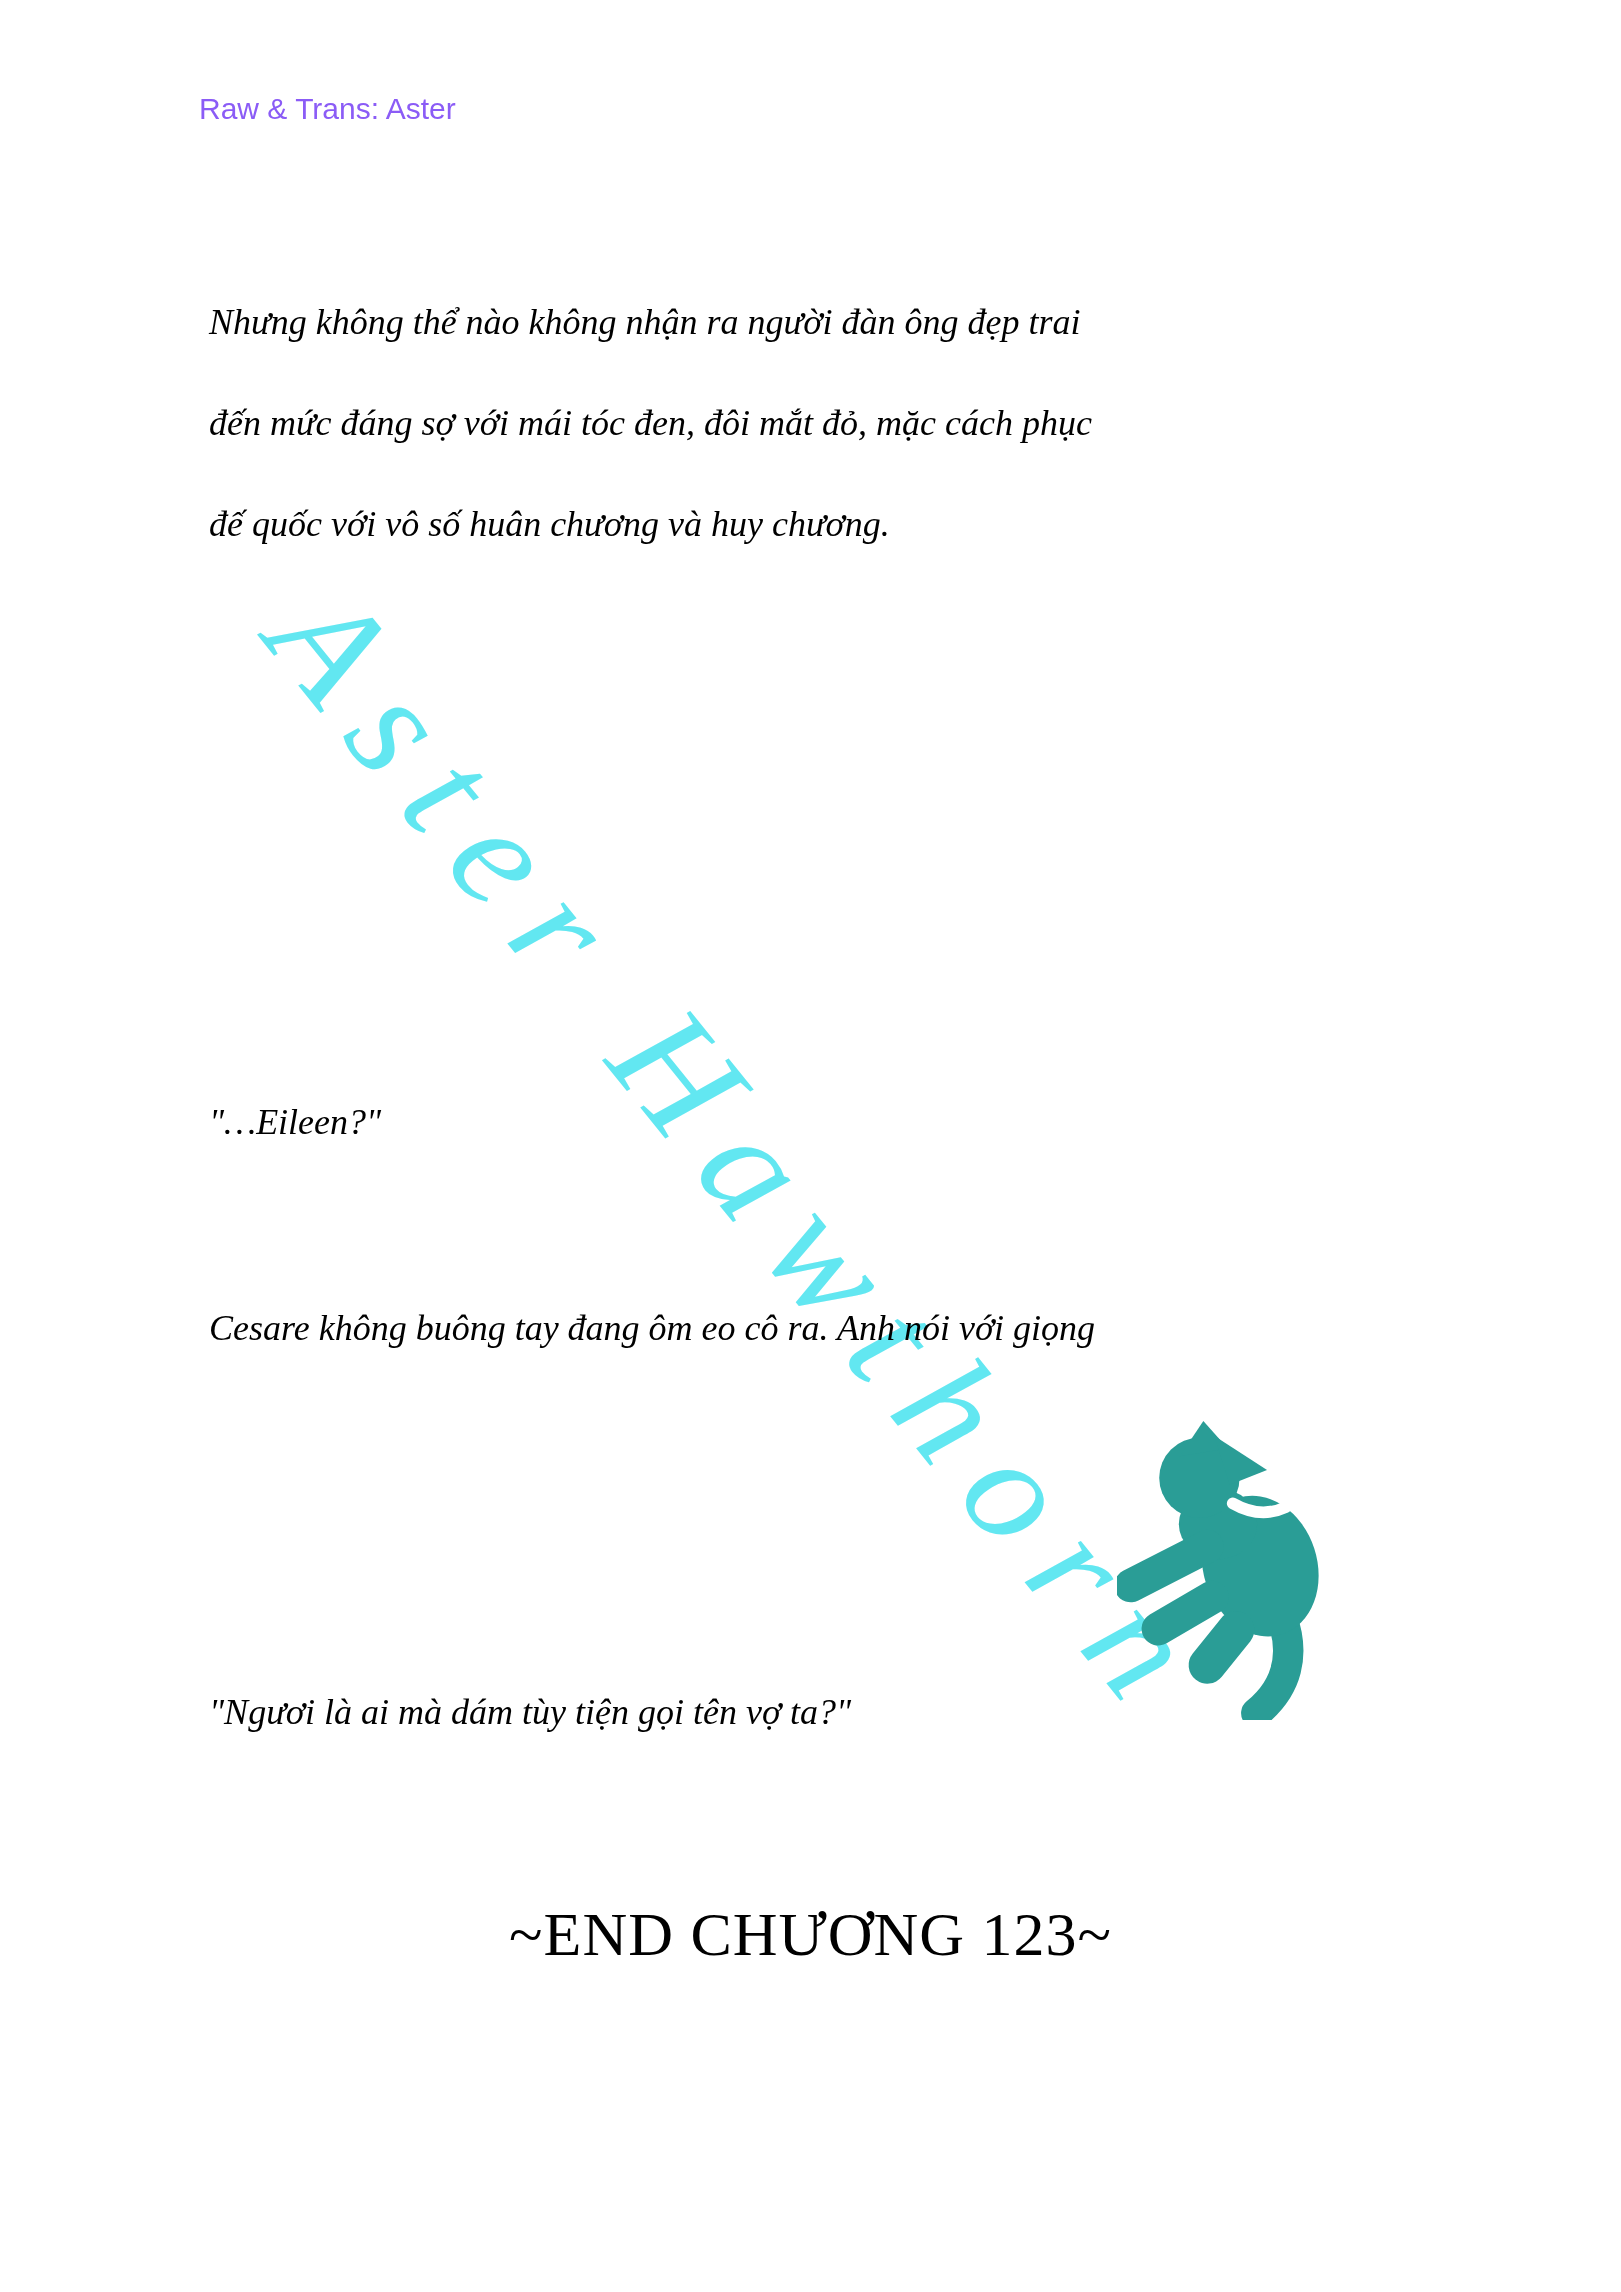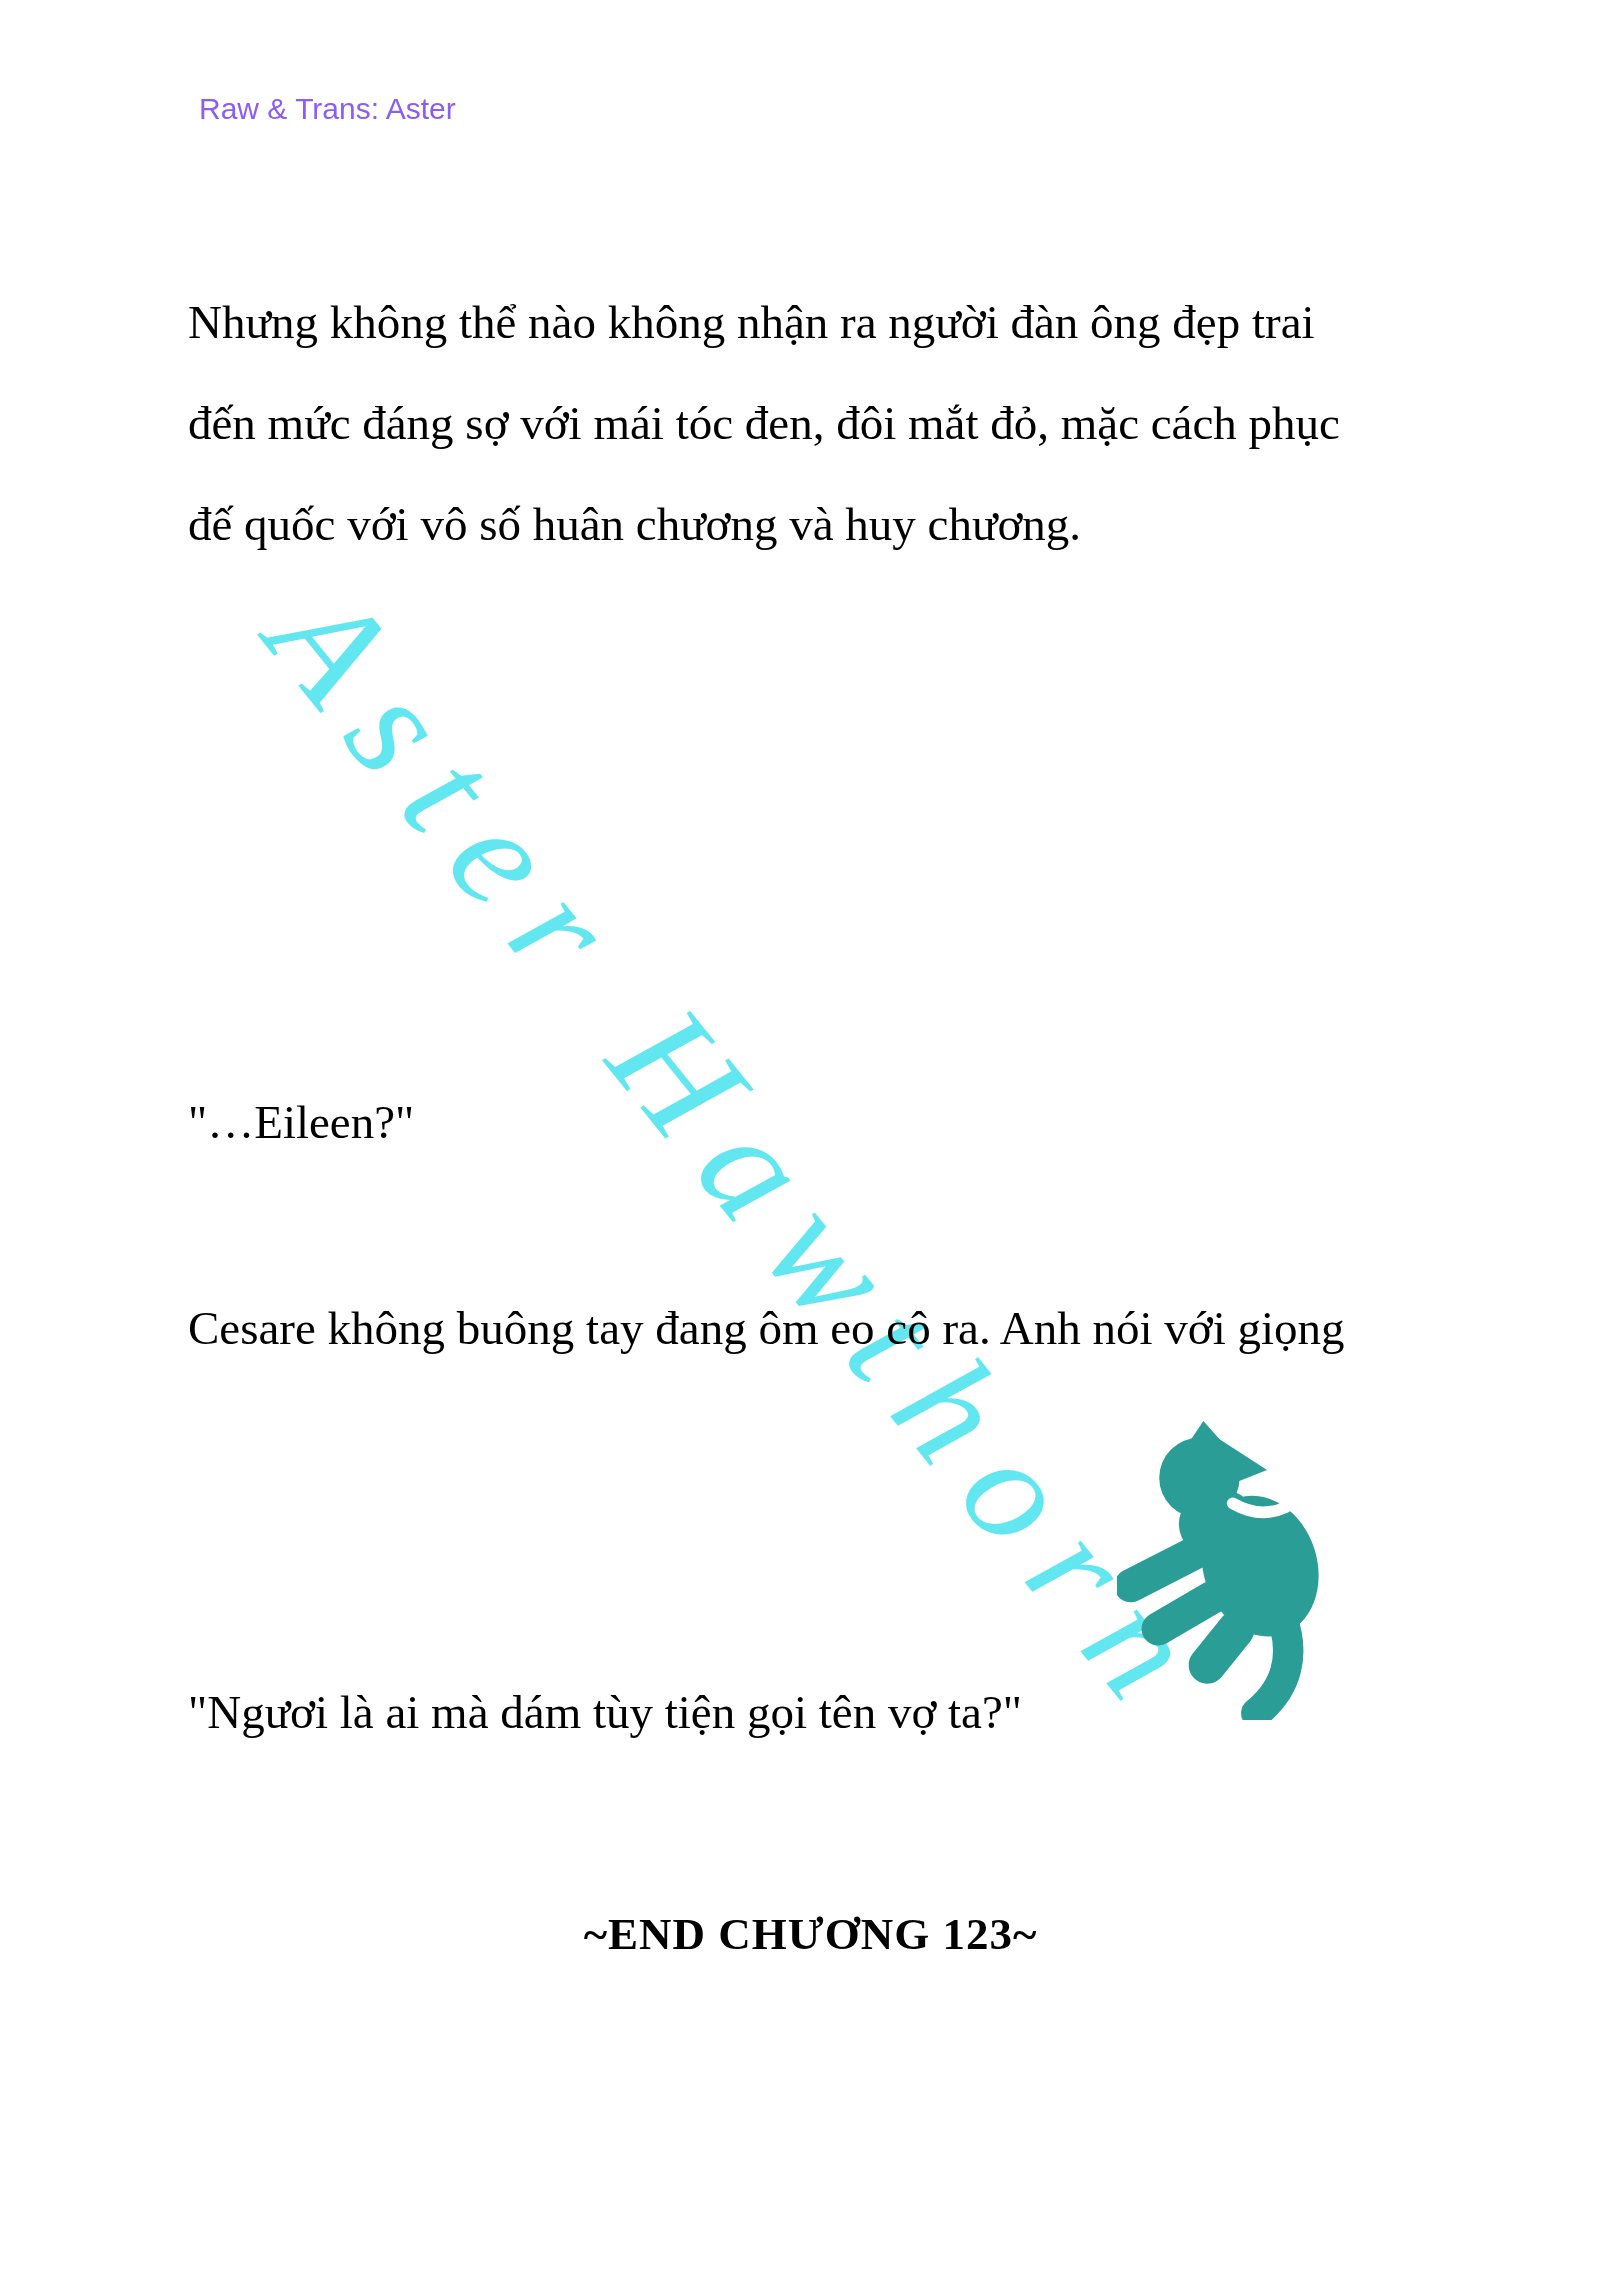--- a/index.html
+++ b/index.html
@@ -23,41 +23,42 @@
     top: 90px;
     font-family: "Liberation Sans", sans-serif;
     font-size: 30px;
     line-height: 37px;
     color: #8b5cf6;
     z-index: 3;
     white-space: nowrap;
   }
   .para {
     position: absolute;
-    left: 188px;
-    font-size: 47px;
+    left: 209px;
+    font-size: 36px;
     line-height: 101px;
     z-index: 3;
+    font-style: italic;
   }
   .para .line {
     white-space: nowrap;
   }
   #para-1 { top: 272px; }
   #para-2 { top: 674px; }
   #para-3 { top: 1072px; }
   #para-4 { top: 1278px; }
   #para-5 { top: 1662px; }
   .end-marker {
     position: absolute;
     left: 0;
     top: 1900px;
     width: 1621px;
     text-align: center;
-    font-size: 45px;
-    font-weight: bold;
+    font-size: 62px;
+    font-weight: normal;
     line-height: 69px;
     z-index: 3;
     letter-spacing: 1px;
   }
   .watermark {
     position: absolute;
     left: 361px;
     top: 561px;
     font-family: "Liberation Serif", serif;
     font-style: italic;

